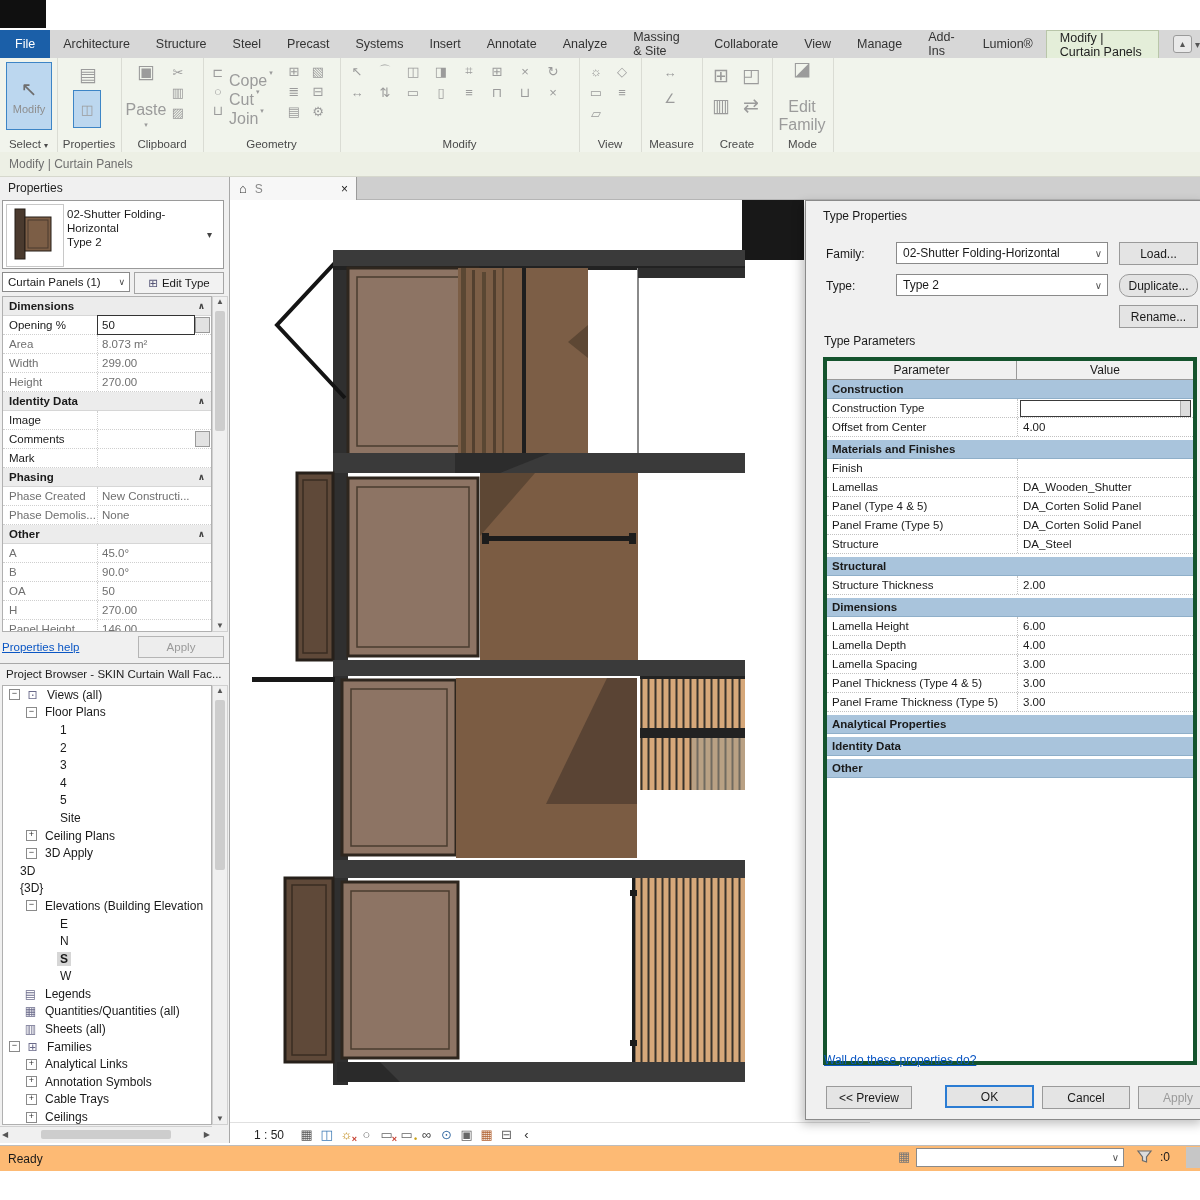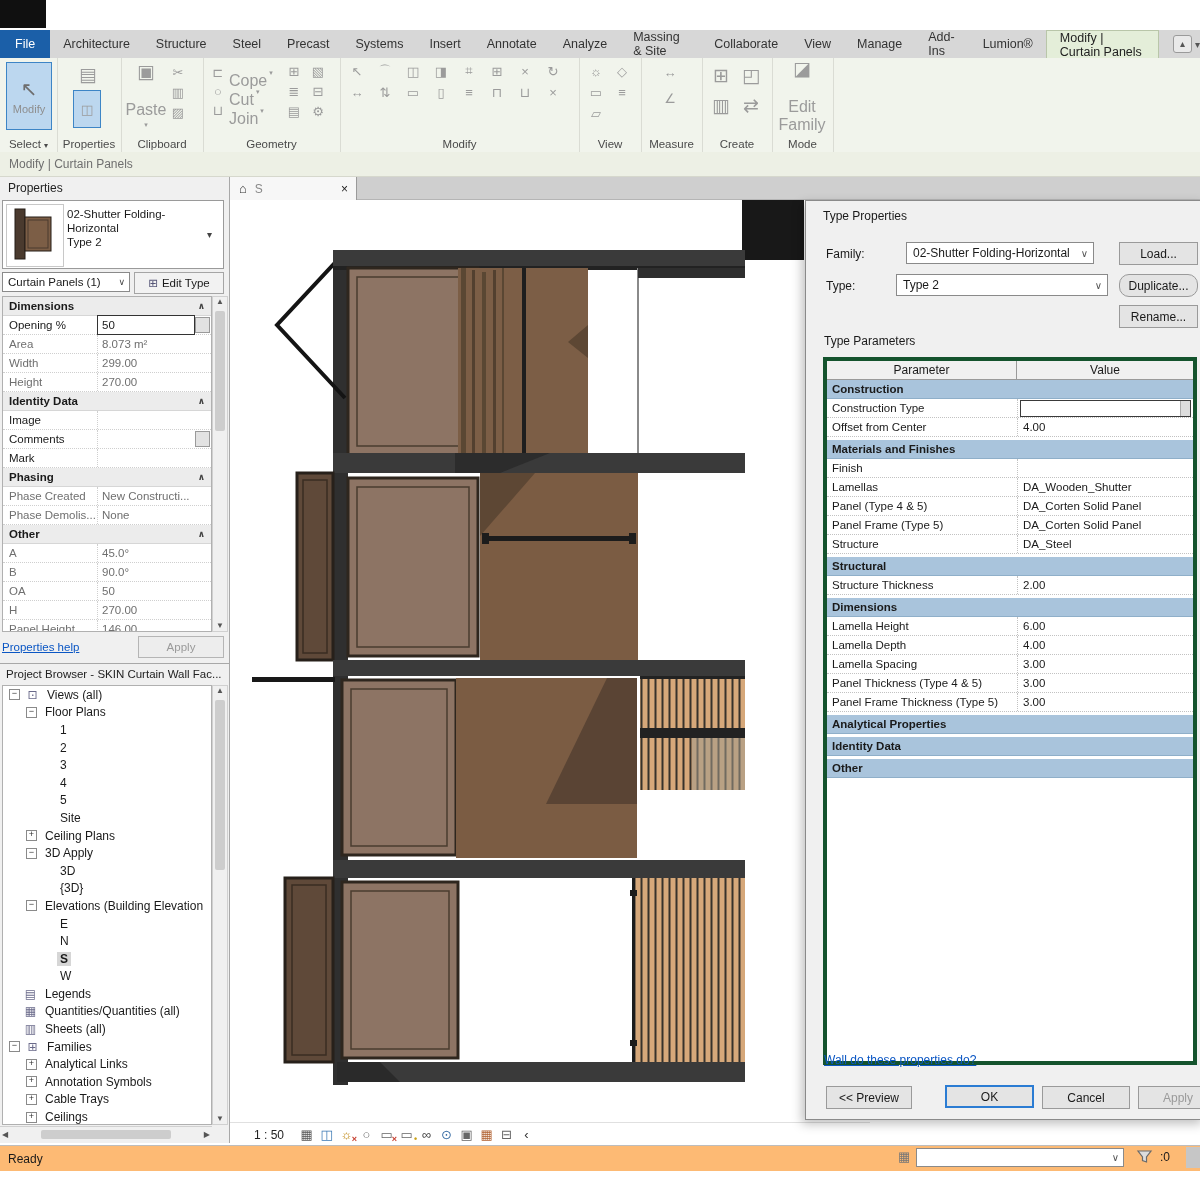--- a/index.html
+++ b/index.html
@@ -398,25 +398,25 @@
         <span class="tlab">Site</span>
       </div>
       <div class="titem" style="padding-left: 23px;">
         <span class="ebox">+</span>
         <span class="tlab">Ceiling Plans</span>
       </div>
       <div class="titem" style="padding-left: 23px;">
         <span class="ebox">−</span>
         <span class="tlab">3D Apply</span>
       </div>
-      <div class="titem" style="padding-left: 40px;">
+      <div class="titem" style="">
         <span style="width: 14px; flex: 0 0 auto;"></span>
         <span class="tlab">3D</span>
       </div>
-      <div class="titem" style="padding-left: 40px;">
+      <div class="titem" style="">
         <span style="width: 14px; flex: 0 0 auto;"></span>
         <span class="tlab">{3D}</span>
       </div>
       <div class="titem" style="padding-left: 23px;">
         <span class="ebox">−</span>
         <span class="tlab">Elevations (Building Elevation</span>
       </div>
       <div class="titem" style="padding-left: 40px;">
         <span style="width: 14px; flex: 0 0 auto;"></span>
         <span class="tlab">E</span>
@@ -602,21 +602,21 @@
         <span class="vic" style="color: rgb(176, 96, 48);">▦</span>
         <span class="vic" style="color: rgb(102, 102, 102);">⊟</span>
         <span class="vic" style="color: rgb(51, 51, 51);">‹</span>
       </span>
   </div>
 </div>
 
 <div class="abs" id="dialog">
   <div id="dlg-title">Type Properties</div>
   <div class="dlg-label" style="left:20px;top:46px;">Family:</div>
-  <div class="combo" style="left:90px;top:41px;width:188px;margin-left:10px;">
+  <div class="combo" style="left:90px;top:41px;width:212px;">
     <span>02-Shutter Folding-Horizontal</span>
       <span class="dd">∨</span>
   </div>
   <div class="dbtn" style="left:313px;top:41px;width:79px;">Load...</div>
   <div class="dlg-label" style="left:20px;top:78px;">Type:</div>
   <div class="combo" style="left:90px;top:73px;width:212px;">
     <span>Type 2</span>
       <span class="dd">∨</span>
   </div>
   <div class="dbtn" style="left:313px;top:73px;width:79px;border-radius:10px;">Duplicate...</div>

